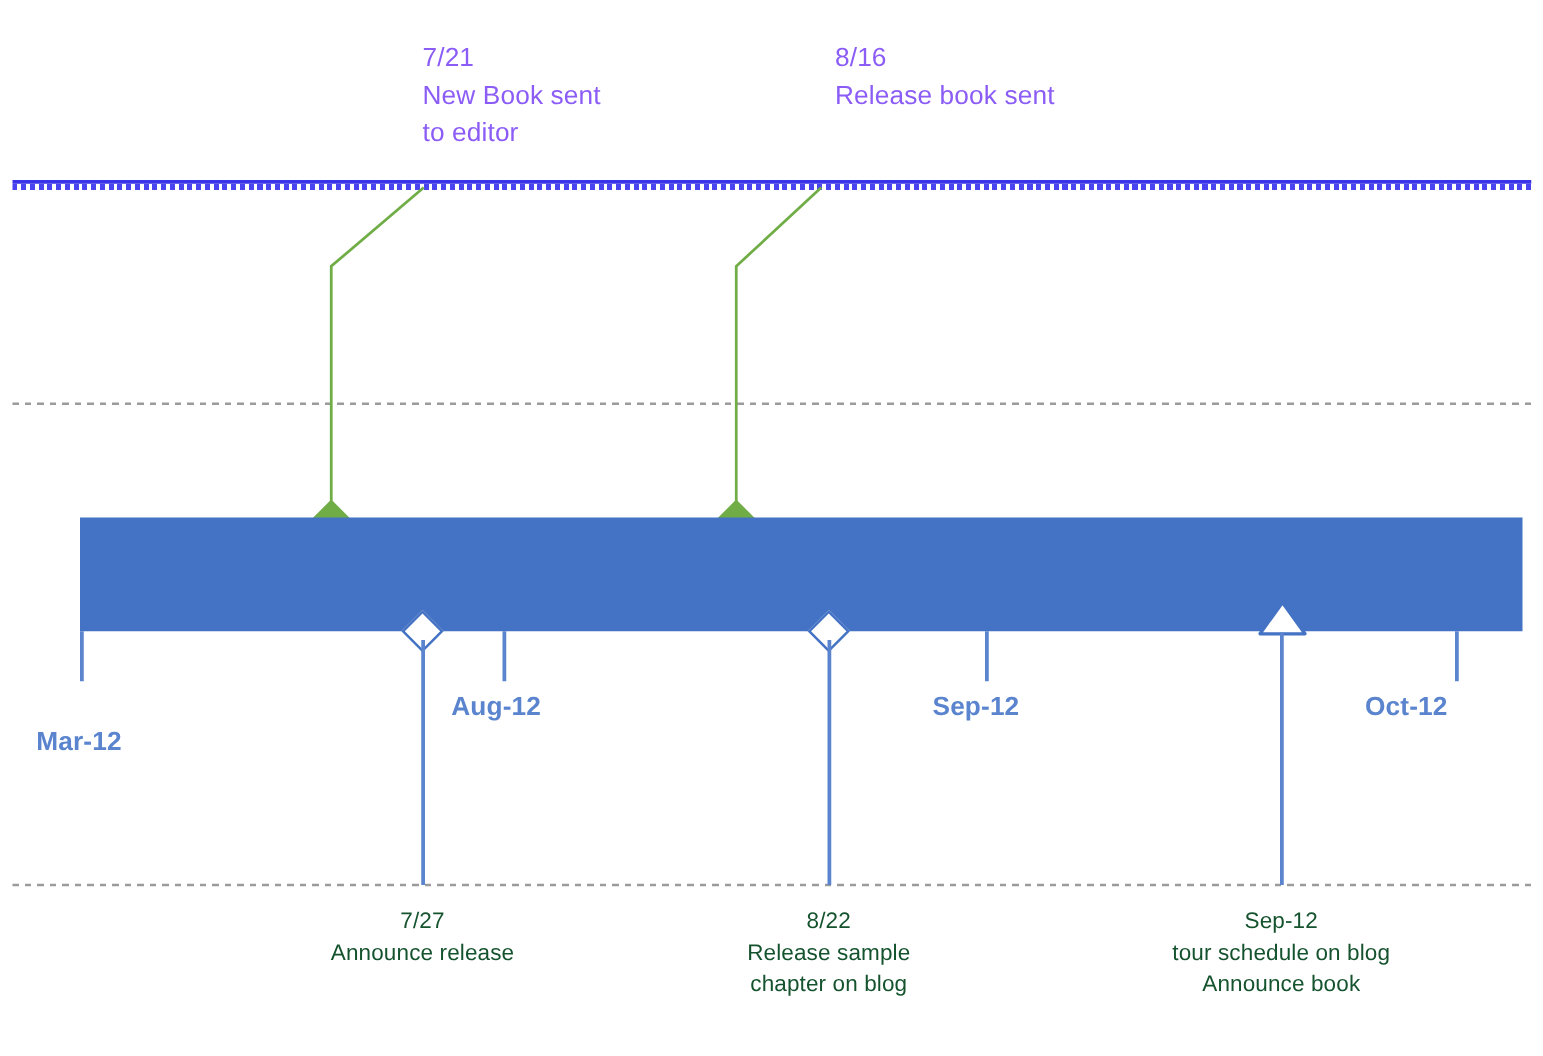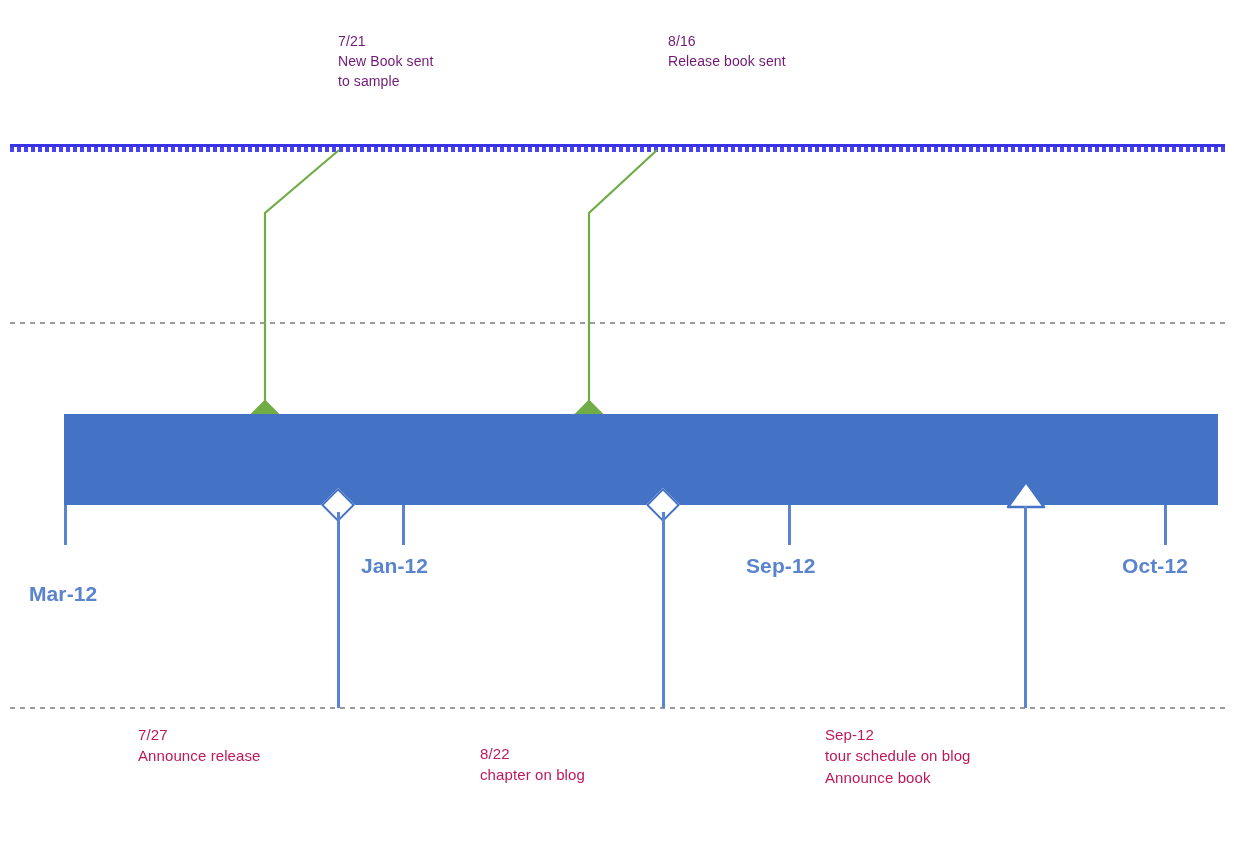--- a/index.html
+++ b/index.html
@@ -85,23 +85,23 @@
     letter-spacing: 0.1px;
   }
 
   
   .green-leader {
     position: absolute;
     overflow: visible;
   }
   .green-label {
     position: absolute;
-    font-size: 14px;
+    font-size: 21px;
     line-height: 1.42;
-    color: #701a75;
+    color: #8b5cf6;
     white-space: nowrap;
     letter-spacing: 0.1px;
   }
   .green-label .gl-date { display: block; }
   .green-label .gl-l1   { display: block; }
   .green-label .gl-l2   { display: block; }
 
   .diamond-green {
     position: absolute;
     width: 26px;
@@ -125,44 +125,44 @@
     transform: rotate(45deg);
     box-sizing: border-box;
   }
   .triangle-white {
     position: absolute;
     width: 0;
     height: 0;
   }
   .blue-label {
     position: absolute;
-    font-size: 15px;
+    font-size: 18px;
     line-height: 1.42;
-    color: #be185d;
+    color: #14532d;
     white-space: nowrap;
-    text-align: left;
+    text-align: center;
     letter-spacing: 0.1px;
   }
   .blue-label span { display: block; }
 </style>
 </head>
 <body>
 
 <div id="timeline-canvas">
 
   <div class="rule-top-solid"></div>
   <div class="rule-top-dotted"></div>
 
   <div class="rule-dashed-gray rule-mid"></div>
   <div class="rule-dashed-gray rule-bot"></div>
 
   <div class="green-label" style="left:338px; top:32px;">
     <span class="gl-date">7/21</span>
     <span class="gl-l1">New Book sent</span>
-    <span class="gl-l2">to sample</span>
+    <span class="gl-l2">to editor</span>
   </div>
   <svg class="green-leader" style="left:258px; top:145px;" width="90" height="280" viewBox="0 0 90 280">
     <polyline points="81,5 7,68 7,275" fill="none" stroke="#70AD47" stroke-width="2.2"></polyline>
   </svg>
   <div class="diamond-green" style="left:252px; top:405px;"></div>
 
   <div class="green-label" style="left:668px; top:32px;">
     <span class="gl-date">8/16</span>
     <span class="gl-l1">Release book sent</span>
   </div>
@@ -172,35 +172,36 @@
   <div class="diamond-green" style="left:576px; top:405px;"></div>
 
   <div class="timeline-bar"></div>
 
   <div class="axis-tick" style="left:64px;"></div>
   <div class="axis-tick" style="left:402px;"></div>
   <div class="axis-tick" style="left:788px;"></div>
   <div class="axis-tick" style="left:1164px;"></div>
 
   <div class="axis-label" style="left:29px; top:582px;">Mar-12</div>
-  <div class="axis-label" style="left:361px; top:554px;">Jan-12</div>
+  <div class="axis-label" style="left:361px; top:554px;">Aug-12</div>
   <div class="axis-label" style="left:746px; top:554px;">Sep-12</div>
-  <div class="axis-label" style="left:1122px; top:554px;">Oct-12</div>
+  <div class="axis-label" style="left:1092px; top:554px;">Oct-12</div>
 
   <div class="diamond-white" style="left:326px; top:493px;"></div>
   <div class="blue-leader" style="left:337px; top:512px; height:196px;"></div>
   <div class="blue-label" style="left:138px; top:724px; width:400px;">
     <span>7/27</span>
     <span>Announce release</span>
   </div>
 
   <div class="diamond-white" style="left:651px; top:493px;"></div>
   <div class="blue-leader" style="left:662px; top:512px; height:196px;"></div>
-  <div class="blue-label" style="left:480px; top:724px; width:400px;margin-top:19px;">
+  <div class="blue-label" style="left:463px; top:724px; width:400px;">
     <span>8/22</span>
+    <span>Release sample</span>
     <span>chapter on blog</span>
   </div>
 
   <svg class="triangle-white" style="left:1005px; top:479px; width:42px; height:32px;" viewBox="0 0 42 32">
     <polygon points="21,3 39,28 3,28" fill="#ffffff" stroke="#4472C4" stroke-width="2.6" stroke-linejoin="round"></polygon>
   </svg>
   <div class="blue-leader" style="left:1024px; top:506px; height:202px;"></div>
   <div class="blue-label" style="left:825px; top:724px; width:400px;">
     <span>Sep-12</span>
     <span>tour schedule on blog</span>

